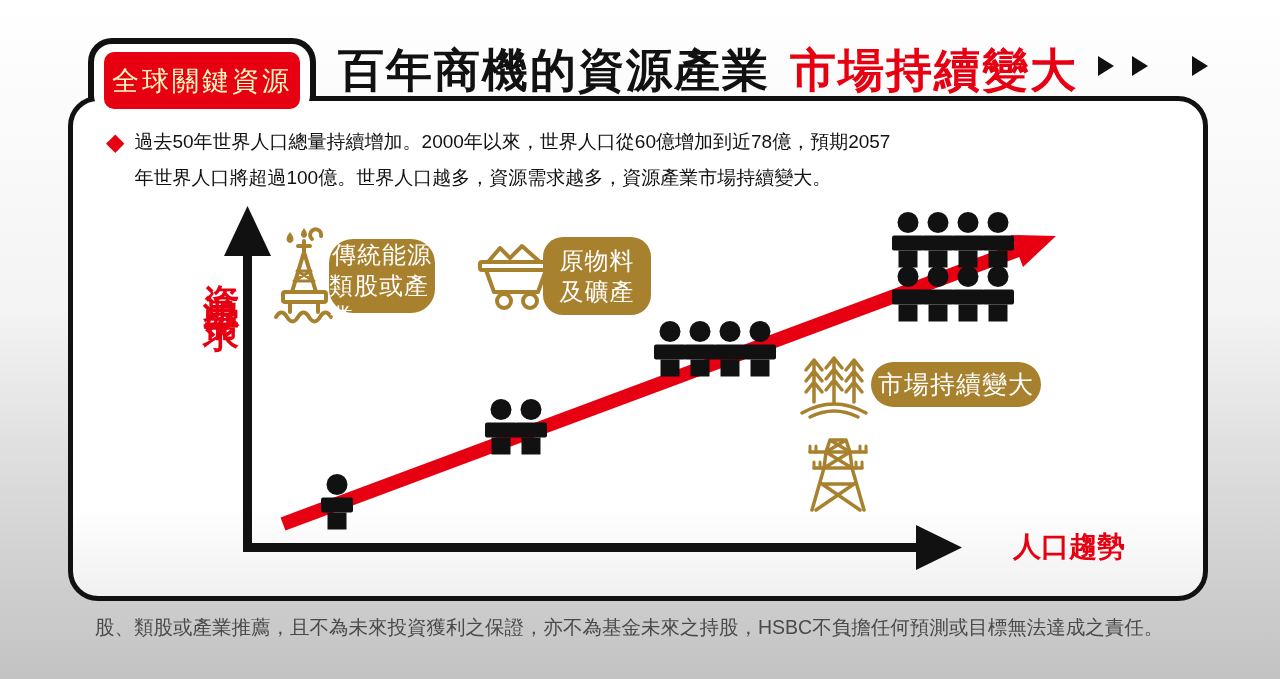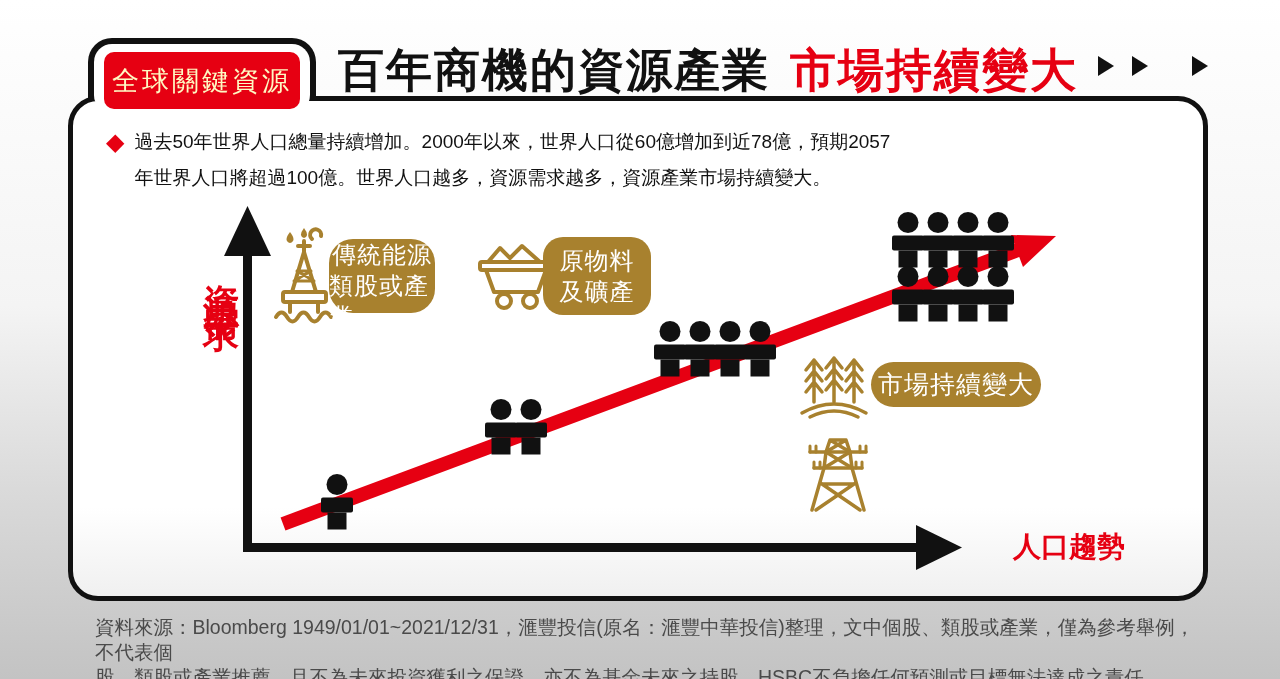--- a/index.html
+++ b/index.html
@@ -198,17 +198,16 @@
   <div class="badge b2">
     <div class="badge-line">原物料</div>
     <div class="badge-line">及礦產</div>
   </div>
   <div class="badge b3">
     <div class="badge-line">市場持續變大</div>
 
   </div>
 
   <div class="footer">
-    <div>資料來源：Bloomberg 1949/01/01~2021/12/31，滙豐投信(原名：滙豐中華投信)整理，文中個股、類股或產業，僅為參考舉例，不代表個</div>
     <div>股、類股或產業推薦，且不為未來投資獲利之保證，亦不為基金未來之持股，HSBC不負擔任何預測或目標無法達成之責任。</div>
   </div>
 
 </div>
 
 </body></html>

